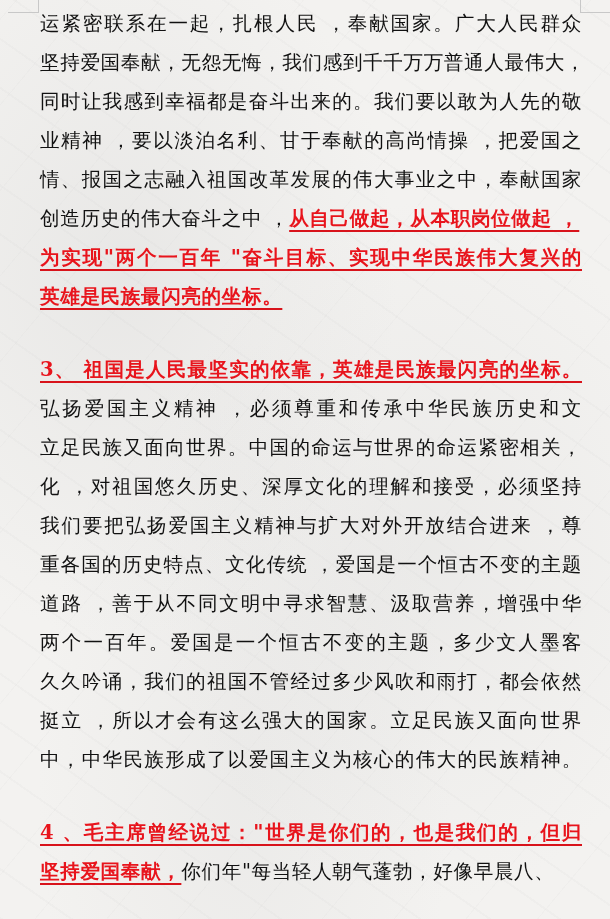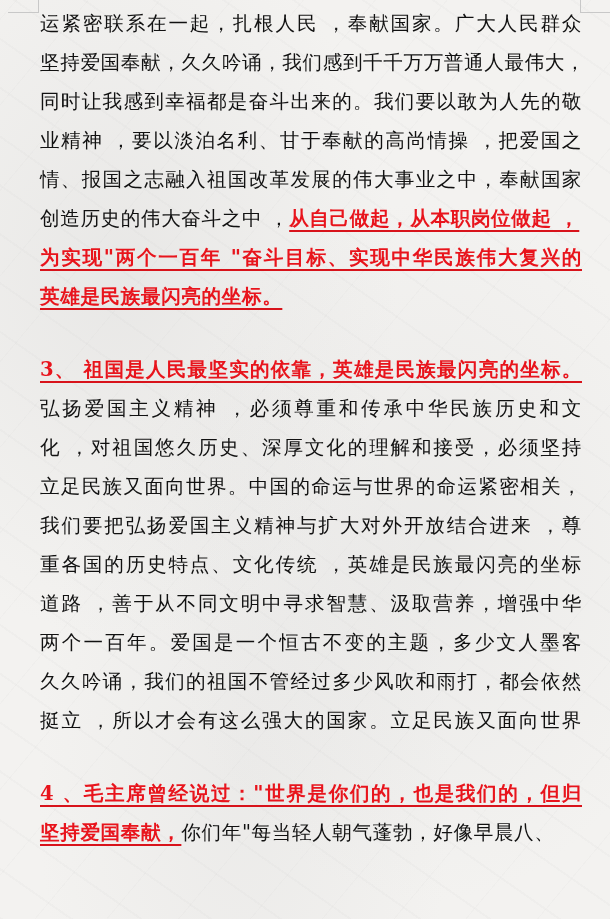--- a/index.html
+++ b/index.html
@@ -35,21 +35,21 @@
 <body>
 
 <div class="corner tl"></div>
 <div class="corner tr"></div>
 
 <div class="page">
   <div class="line">
       <span class="justify">运紧密联系在一起，扎根人民 ，奉献国家。广大人民群众</span>
     </div>
   <div class="line">
-      <span class="justify">坚持爱国奉献，久久吟诵，我们感到千千万万普通人最伟大，</span>
+      <span class="justify">坚持爱国奉献，无怨无悔，我们感到千千万万普通人最伟大，</span>
     </div>
   <div class="line">
       <span class="justify">同时让我感到幸福都是奋斗出来的。我们要以敢为人先的敬</span>
     </div>
   <div class="line">
       <span class="justify">业精神 ，要以淡泊名利、甘于奉献的高尚情操 ，把爱国之</span>
     </div>
   <div class="line">
       <span class="justify">情、报国之志融入祖国改革发展的伟大事业之中，奉献国家</span>
     </div>
@@ -63,43 +63,46 @@
 
   <div class="line blank"></div>
 
   <div class="line">
       <span class="red justify">3、 祖国是人民最坚实的依靠，英雄是民族最闪亮的坐标。</span>
     </div>
   <div class="line">
       <span class="justify">弘扬爱国主义精神 ，必须尊重和传承中华民族历史和文</span>
     </div>
   <div class="line">
-      <span class="justify">化 ，对祖国悠久历史、深厚文化的理解和接受，必须坚持</span>
+      <span class="justify">立足民族又面向世界。中国的命运与世界的命运紧密相关，</span>
     </div>
   <div class="line">
-      <span class="justify">立足民族又面向世界。中国的命运与世界的命运紧密相关，</span>
+      <span class="justify">化 ，对祖国悠久历史、深厚文化的理解和接受，必须坚持</span>
     </div>
   <div class="line">
       <span class="justify">我们要把弘扬爱国主义精神与扩大对外开放结合进来 ，尊</span>
     </div>
   <div class="line">
-      <span class="justify">重各国的历史特点、文化传统 ，英雄是民族最闪亮的坐标</span>
+      <span class="justify">重各国的历史特点、文化传统 ，爱国是一个恒古不变的主题</span>
     </div>
   <div class="line">
       <span class="justify">道路 ，善于从不同文明中寻求智慧、汲取营养，增强中华</span>
     </div>
   <div class="line">
       <span class="justify">两个一百年。爱国是一个恒古不变的主题，多少文人墨客</span>
     </div>
   <div class="line">
       <span class="justify">久久吟诵，我们的祖国不管经过多少风吹和雨打，都会依然</span>
     </div>
   <div class="line">
       <span class="justify">挺立 ，所以才会有这么强大的国家。立足民族又面向世界</span>
     </div>
+  <div class="line">
+      <span class="justify">中，中华民族形成了以爱国主义为核心的伟大的民族精神。</span>
+    </div>
 
   <div class="line blank"></div>
 
   <div class="line">
       <span class="red justify">4 、毛主席曾经说过："世界是你们的，也是我们的，但归</span>
     </div>
   <div class="line">
     <span class="red">坚持爱国奉献，</span><span class="black">你们年"每当轻人朝气蓬勃，好像早晨八、</span>
   </div>
 </div>

